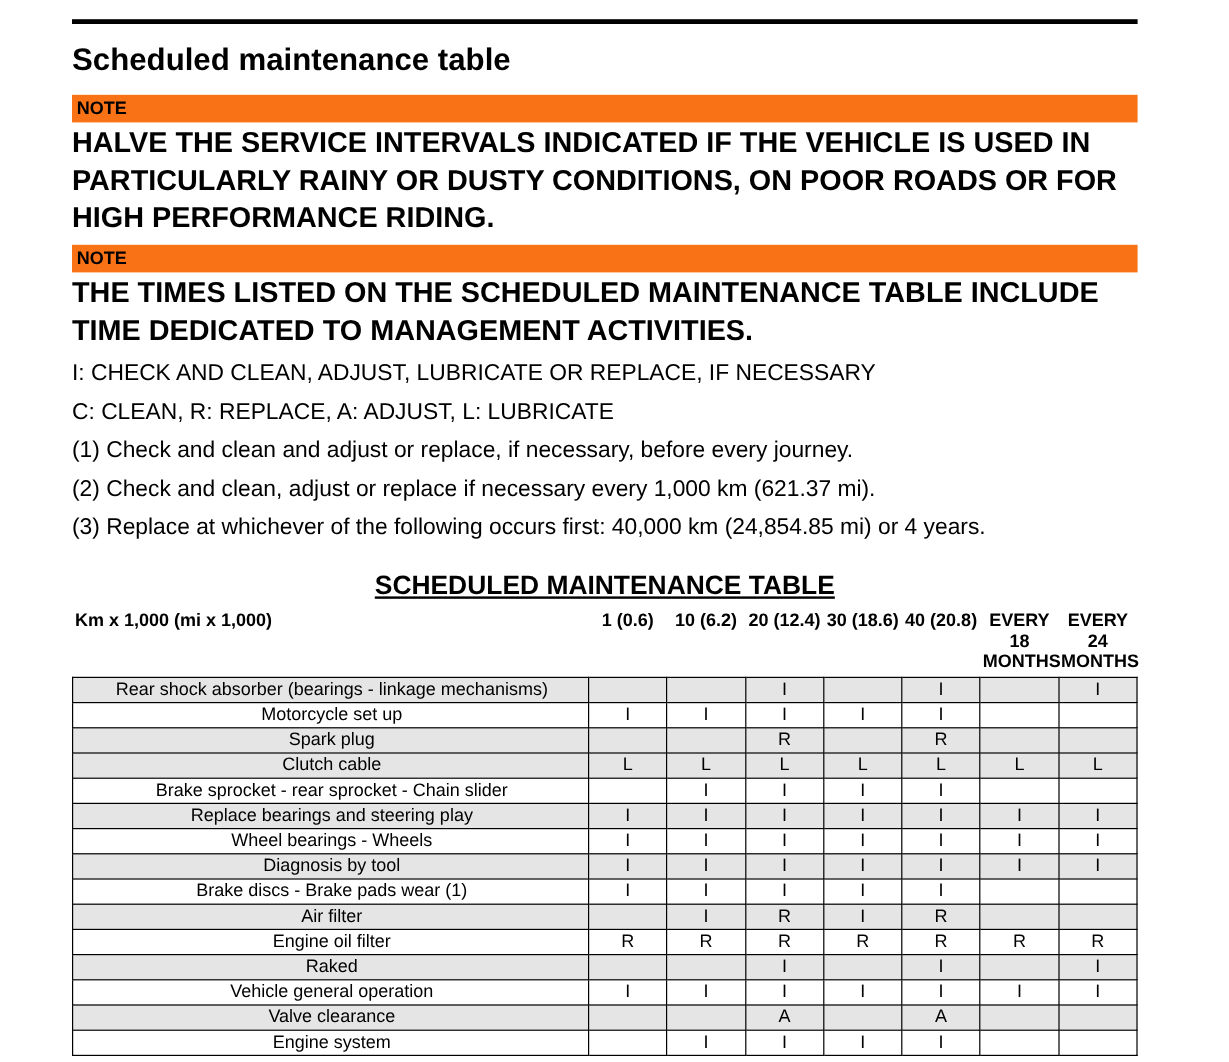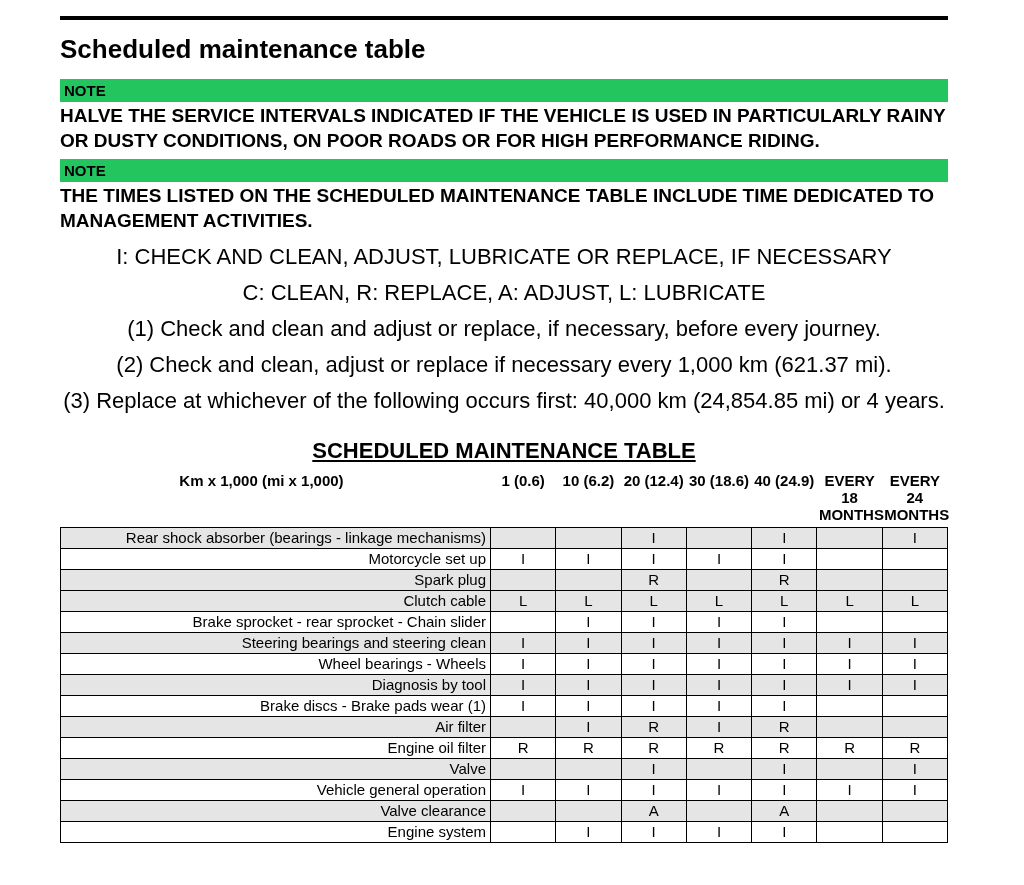--- a/index.html
+++ b/index.html
@@ -18,36 +18,35 @@
   .top-rule {
     border-top: 4px solid #000;
     margin-bottom: 14px;
   }
   h1.title {
     font-size: 26px;
     font-weight: bold;
     margin: 0 0 14px 0;
   }
   .note-bar {
-    background: #22c55e;
+    background: #f97316;
     font-weight: bold;
     font-size: 15px;
     padding: 3px 4px;
     margin: 4px 0 2px 0;
   }
   .note-text {
     font-weight: bold;
-    font-size: 19px;
+    font-size: 24px;
     line-height: 1.3;
     margin: 2px 0 6px 0;
   }
   .legend {
-    font-size: 22px;
+    font-size: 19px;
     margin: 10px 0;
-    text-align: center;
   }
   .table-title {
     text-align: center;
     font-weight: bold;
     text-decoration: underline;
     font-size: 22px;
     margin-top: 24px;
     margin-bottom: 6px;
   }
   table.maint {
@@ -56,32 +55,32 @@
     table-layout: fixed;
   }
   table.maint th {
     font-weight: bold;
     font-size: 15px;
     vertical-align: top;
     padding: 2px 2px 4px 2px;
     border: none;
   }
   table.maint th.first {
-    text-align: center;
+    text-align: left;
     padding-right: 30px;
   }
   table.maint td {
     border: 1px solid #000;
     font-size: 15px;
     padding: 1px 4px;
     text-align: center;
     height: 18px;
   }
   table.maint td.label {
-    text-align: right;
+    text-align: center;
     padding-left: 6px;
   }
   tr.shade td {
     background: #e5e5e5;
   }
   col.desc { width: 430px; }
   col.val { width: auto; }
 </style>
 </head>
 <body>
@@ -116,21 +115,21 @@
         <col class="val">
         <col class="val">
     </colgroup>
     <thead>
       <tr>
         <th class="first">Km x 1,000 (mi x 1,000)</th>
         <th>1 (0.6)</th>
         <th>10 (6.2)</th>
         <th>20 (12.4)</th>
         <th>30 (18.6)</th>
-        <th>40 (24.9)</th>
+        <th>40 (20.8)</th>
         <th>EVERY 18 MONTHS</th>
         <th>EVERY 24 MONTHS</th>
       </tr>
     </thead>
     <tbody id="maint-body">
         <tr class="shade">
           <td class="label">Rear shock absorber (bearings - linkage mechanisms)</td>
           <td></td>
           <td></td>
           <td>I</td>
@@ -173,21 +172,21 @@
           <td class="label">Brake sprocket - rear sprocket - Chain slider</td>
           <td></td>
           <td>I</td>
           <td>I</td>
           <td>I</td>
           <td>I</td>
           <td></td>
           <td></td>
         </tr>
         <tr class="shade">
-          <td class="label">Steering bearings and steering clean</td>
+          <td class="label">Replace bearings and steering play</td>
           <td>I</td>
           <td>I</td>
           <td>I</td>
           <td>I</td>
           <td>I</td>
           <td>I</td>
           <td>I</td>
         </tr>
         <tr>
           <td class="label">Wheel bearings - Wheels</td>
@@ -233,21 +232,21 @@
           <td class="label">Engine oil filter</td>
           <td>R</td>
           <td>R</td>
           <td>R</td>
           <td>R</td>
           <td>R</td>
           <td>R</td>
           <td>R</td>
         </tr>
         <tr class="shade">
-          <td class="label">Valve</td>
+          <td class="label">Raked</td>
           <td></td>
           <td></td>
           <td>I</td>
           <td></td>
           <td>I</td>
           <td></td>
           <td>I</td>
         </tr>
         <tr>
           <td class="label">Vehicle general operation</td>

